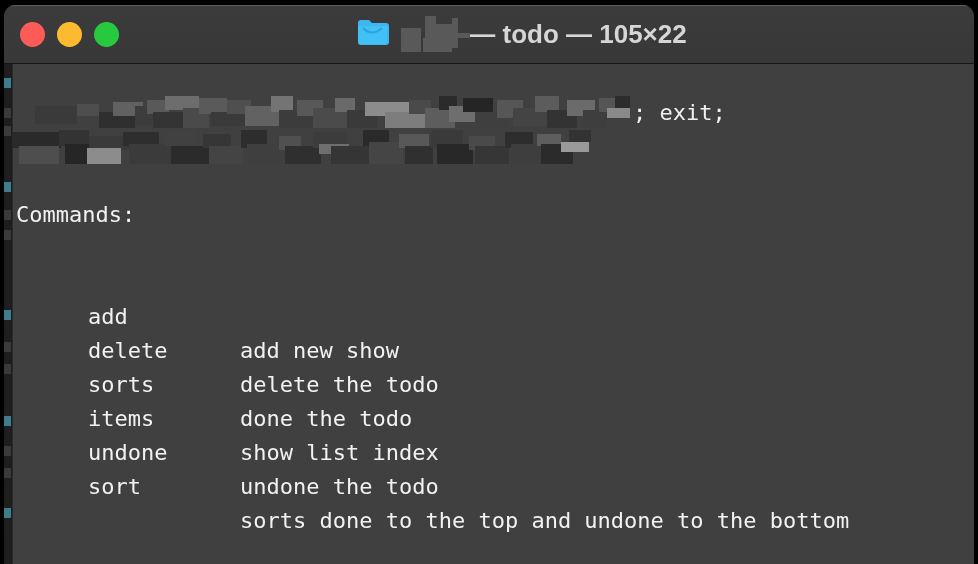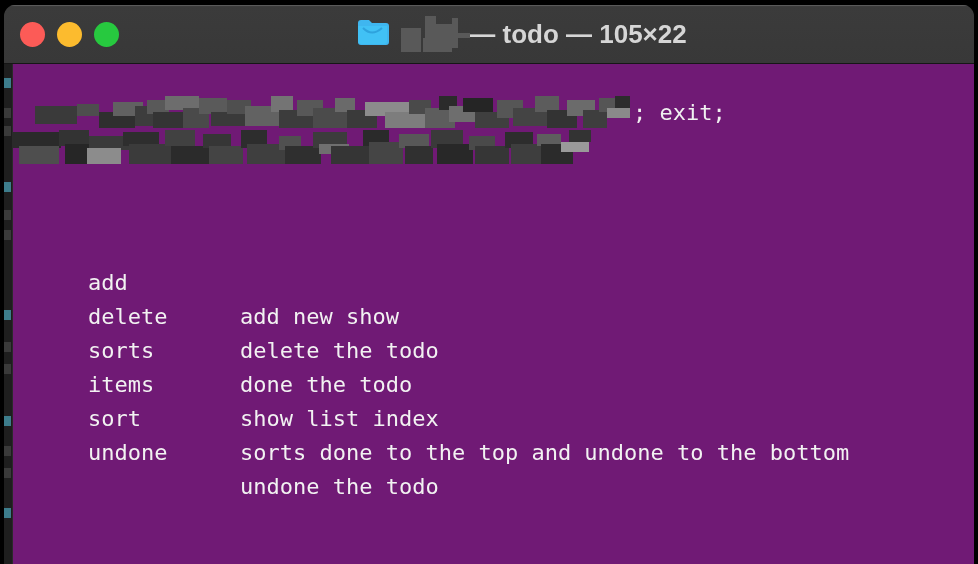--- a/index.html
+++ b/index.html
@@ -106,21 +106,21 @@
     font-size: 26px;
     font-weight: bold;
     letter-spacing: 0px;
     white-space: nowrap;
   }
 
   
   .term {
     position: relative;
     height: 501px;
-    background: #701a75;
+    background: #404040;
     overflow: hidden;
   }
 
   
   .gutter {
     position: absolute;
     left: 0; top: 0;
     width: 8px; height: 100%;
     background: #1e1e1e;
     border-right: 1px solid #2a2a2a;
@@ -363,43 +363,44 @@
           <span style="left:524px;top:4px;width:24px;height:12px;background:#5e5e5e"></span>
           <span style="left:528px;top:14px;width:32px;height:20px;background:#2b2b2b"></span>
           <span style="left:548px;top:12px;width:28px;height:10px;background:#9a9a9a"></span>
           <span style="left:556px;top:0px;width:22px;height:12px;background:#333"></span>
         </span>
 
       </div>
 
       <div class="blank"></div>
 
+      <div class="heading">Commands:</div>
 
       <div class="blank"></div>
 
       <div class="cmdrow">
         <span class="name">add</span>
         <span class="desc">add new show</span>
       </div>
       <div class="cmdrow">
         <span class="name">delete</span>
         <span class="desc">delete the todo</span>
       </div>
       <div class="cmdrow">
         <span class="name">sorts</span>
         <span class="desc">done the todo</span>
       </div>
       <div class="cmdrow">
         <span class="name">items</span>
         <span class="desc">show list index</span>
       </div>
       <div class="cmdrow">
+        <span class="name">undone</span>
+        <span class="desc">undone the todo</span>
+      </div>
+      <div class="cmdrow">
         <span class="name">sort</span>
         <span class="desc">sorts done to the top and undone to the bottom</span>
-      </div>
-      <div class="cmdrow">
-        <span class="name">undone</span>
-        <span class="desc">undone the todo</span>
       </div>
 
     </div>
   </div>
 </div>
 
 </body></html>

